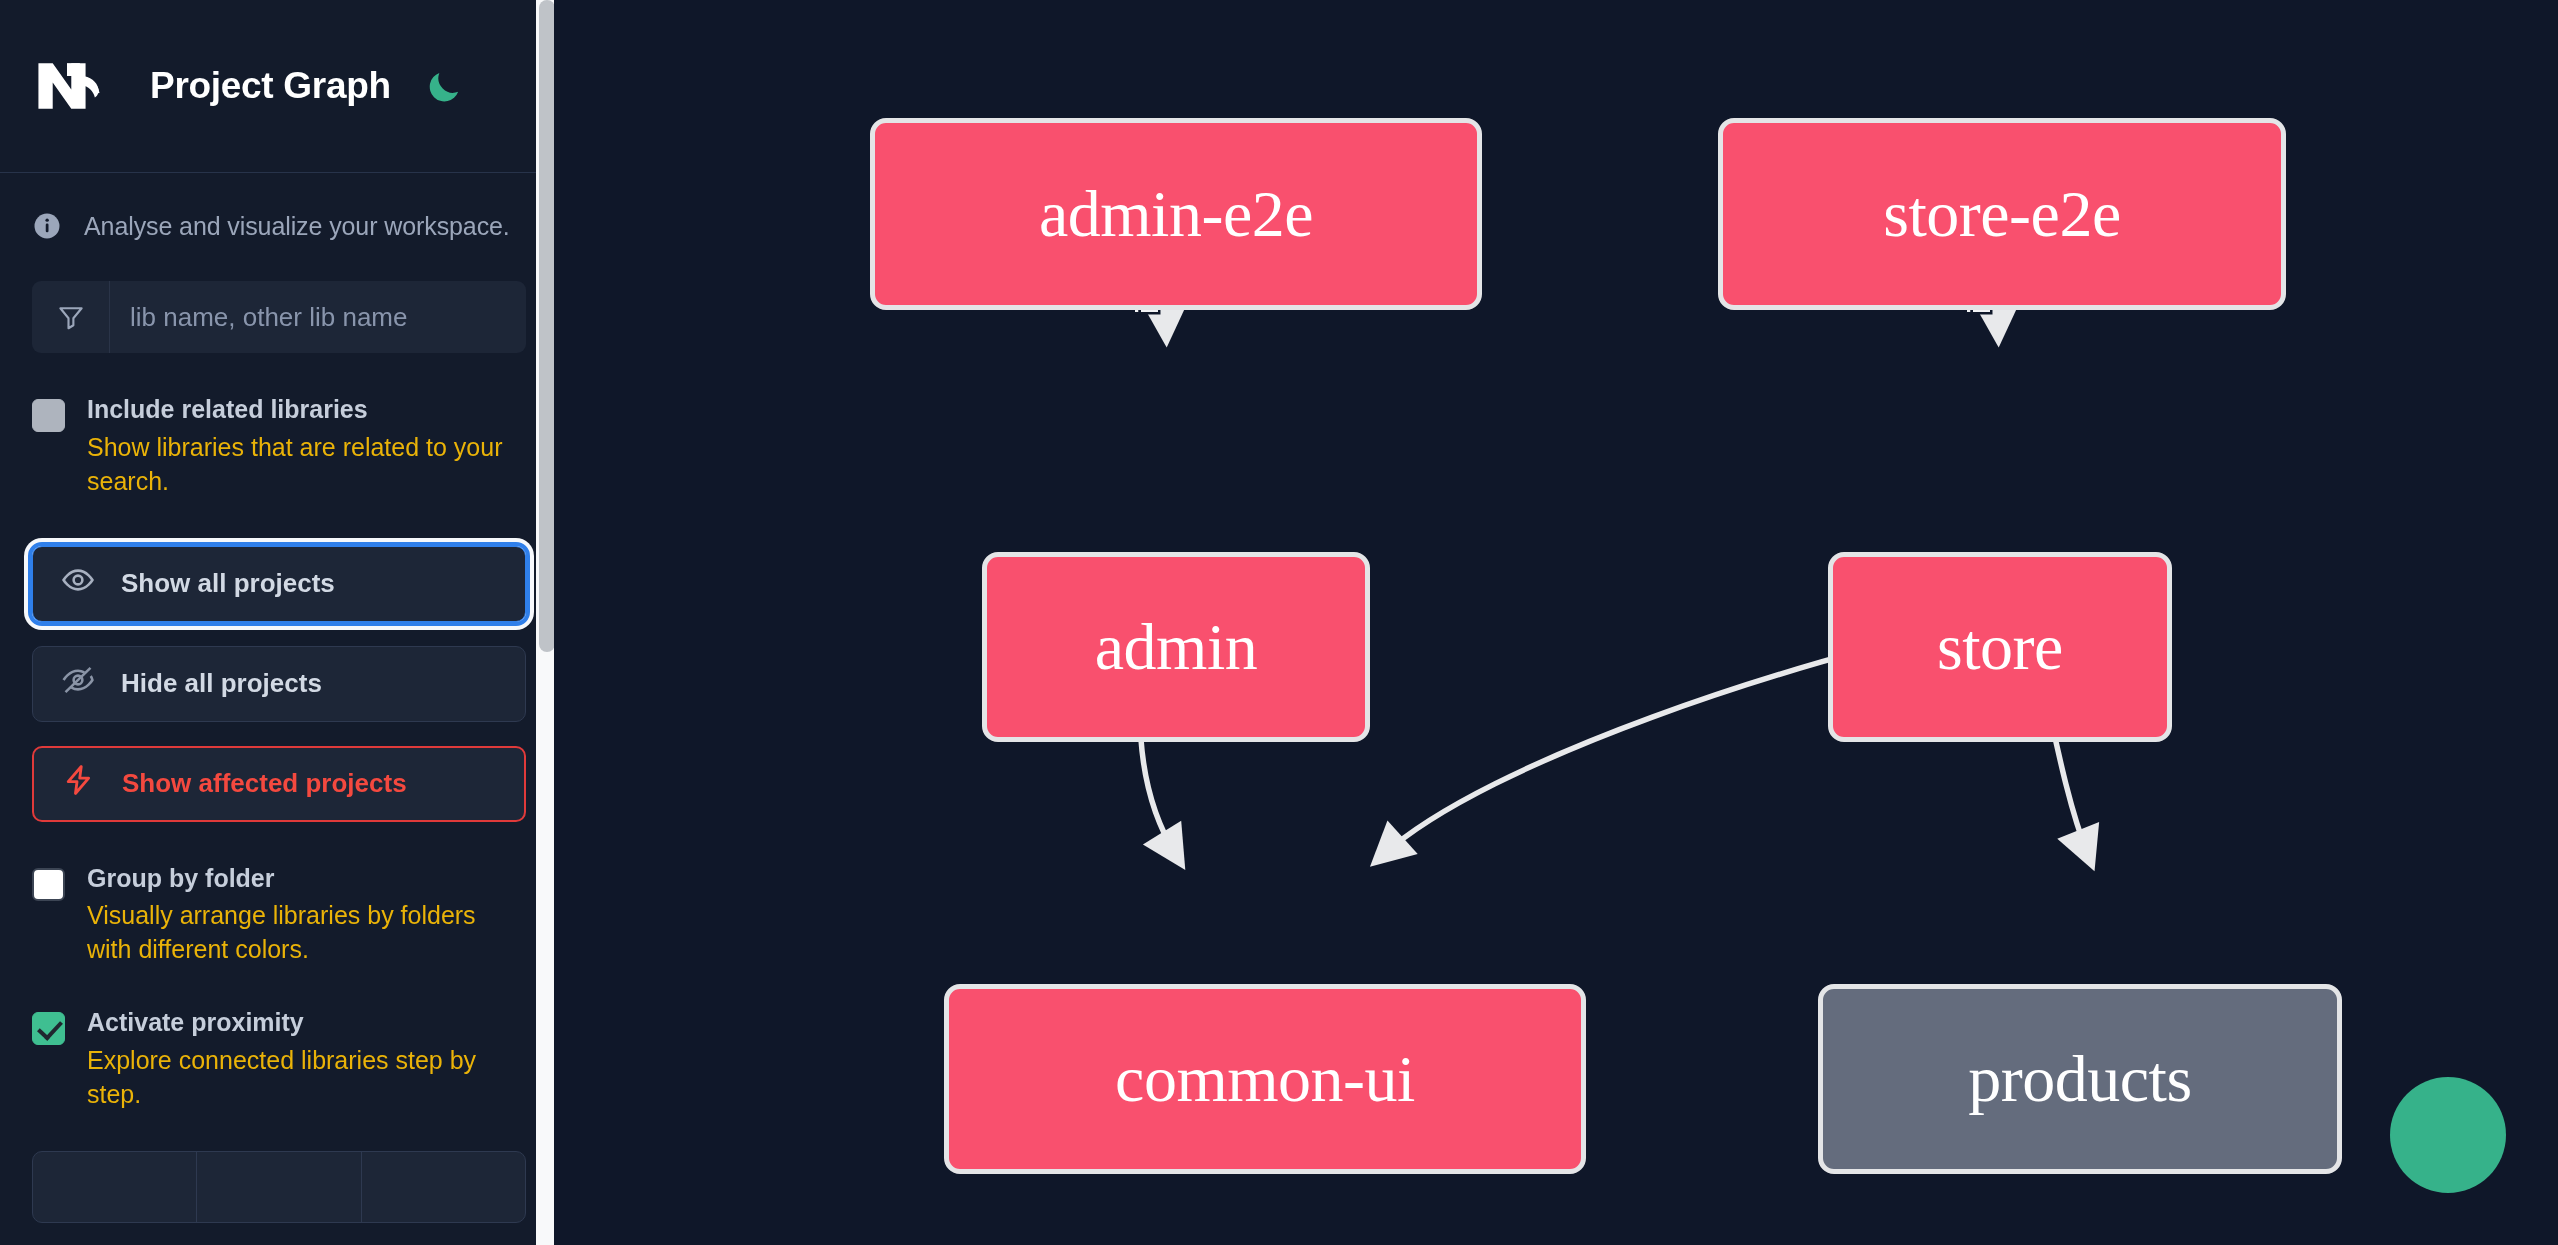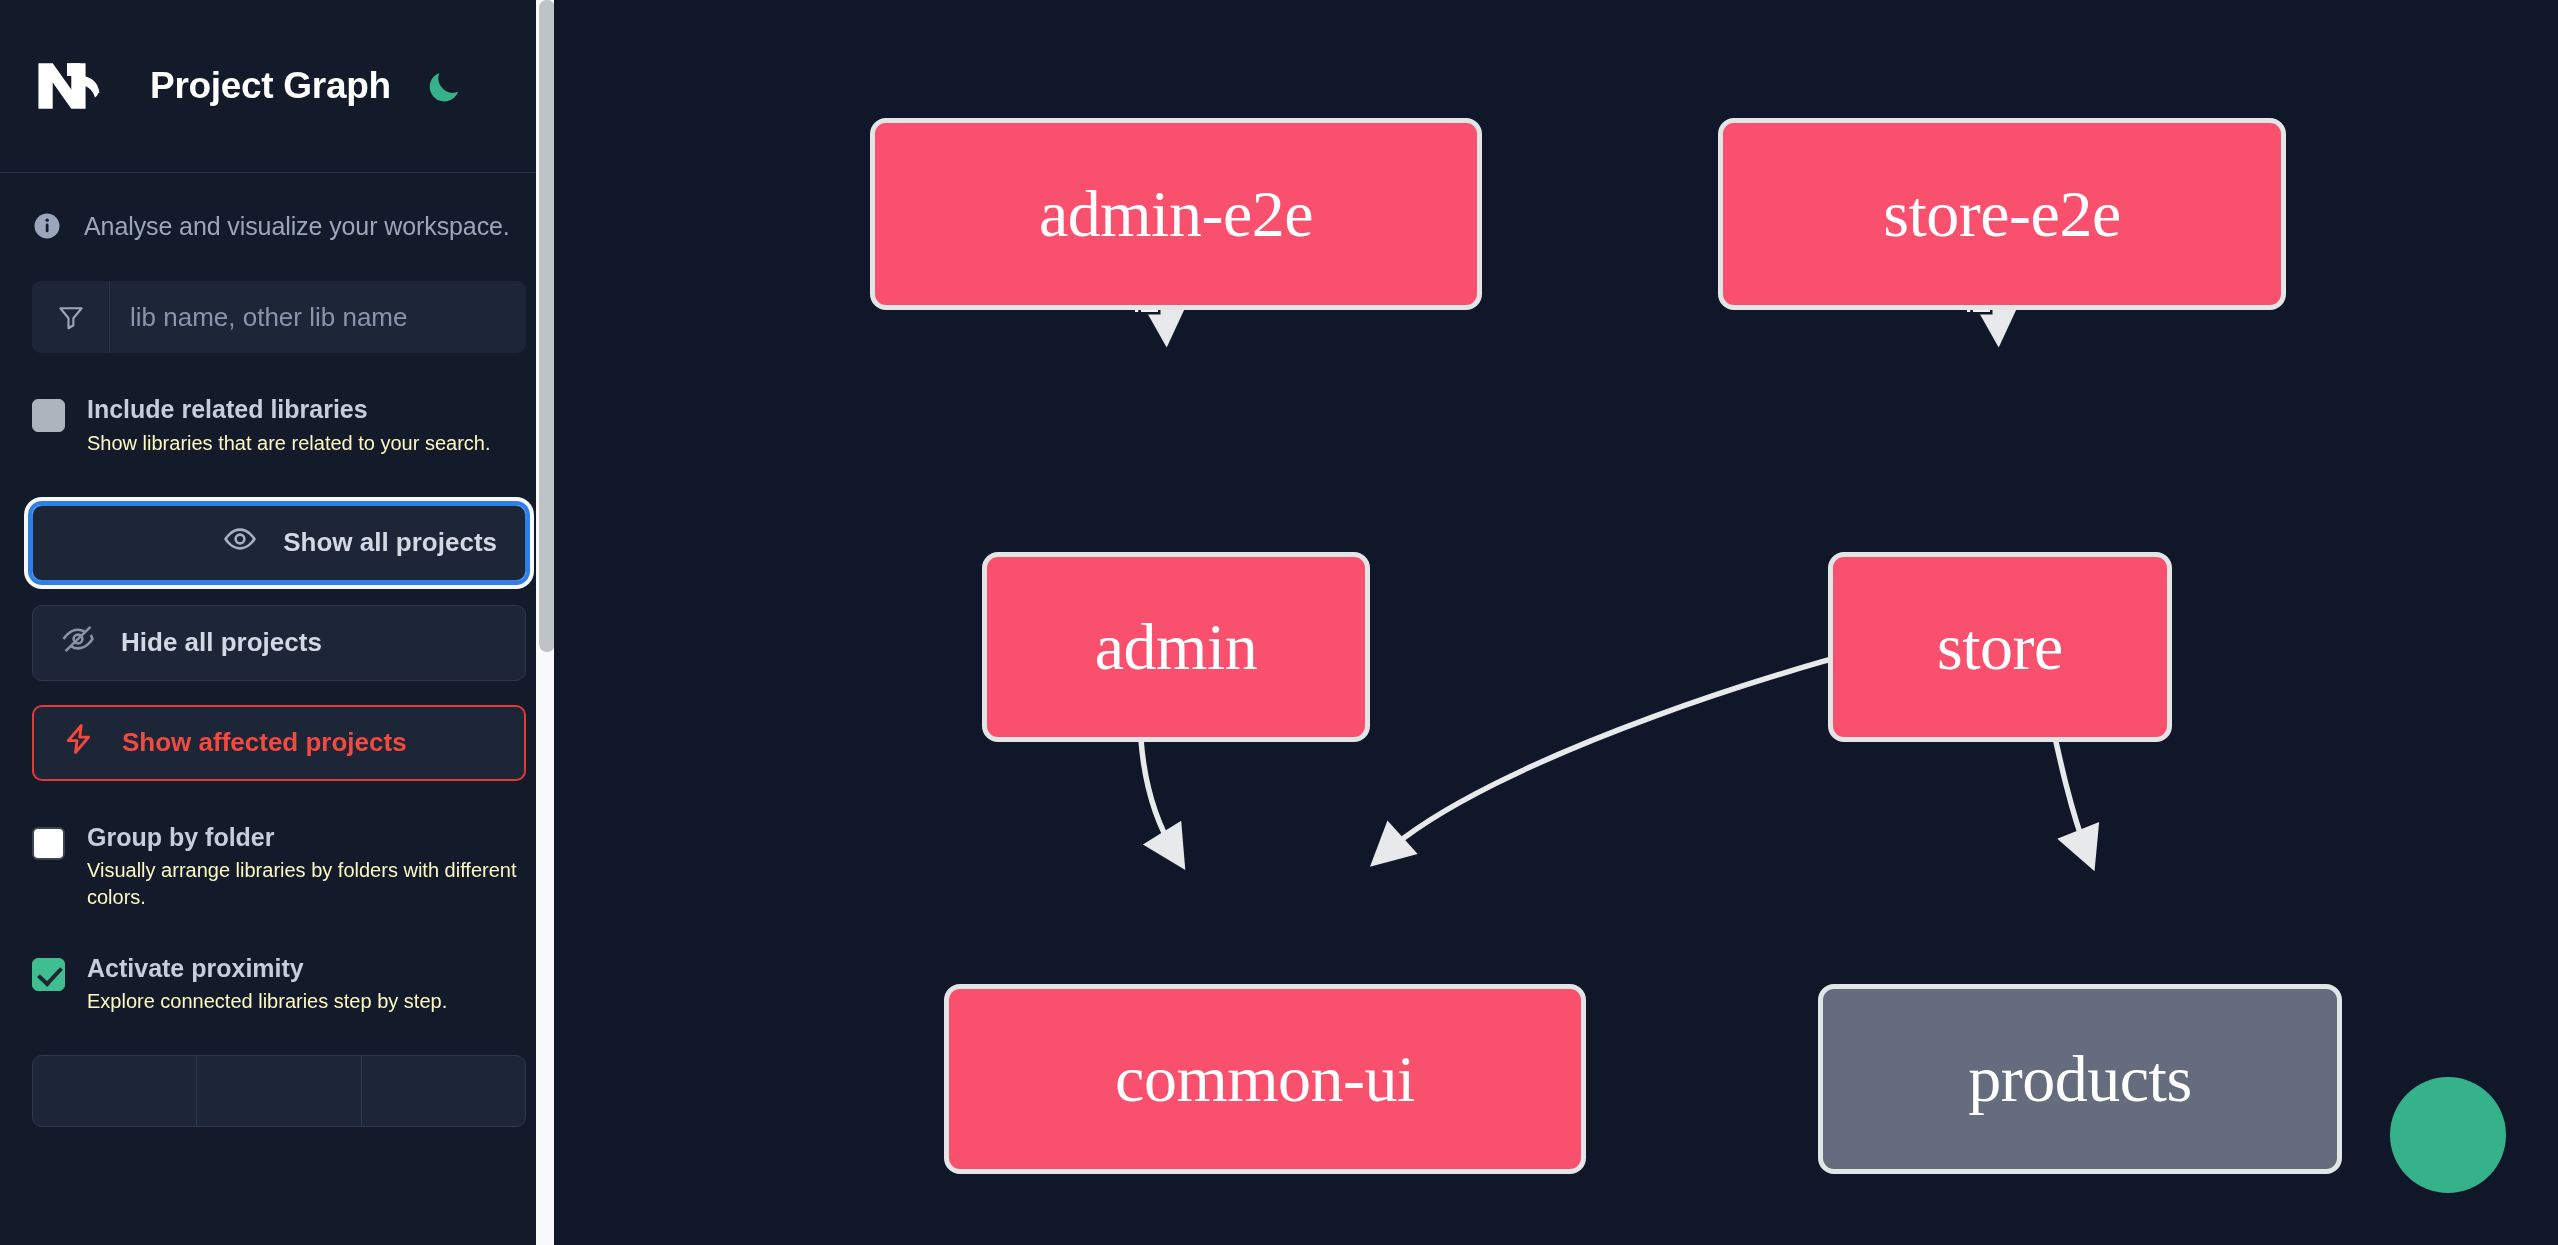--- a/index.html
+++ b/index.html
@@ -69,35 +69,34 @@
   .cb.disabled { background:#AEB4BE; border:1px solid #AEB4BE; }
   .cb.unchecked { background:#FFFFFF; border:2px solid #3C4554; }
   .cb.checked { background:#3FBF91; border:1px solid #3FBF91; }
   .cb.checked::after {
     content:""; position:absolute; left:10px; top:3px;
     width:10px; height:19px; border:solid #20262F;
     border-width:0 4px 4px 0; transform:rotate(43deg);
   }
   .check-texts { flex:1; }
   .check-label { font-size:25px; font-weight:700; color:#C6CEDB; line-height:1.18; }
-  .check-desc { font-size:20px; color:#fef9c3; line-height:1.36; margin-top:5px; }
+  .check-desc { font-size:25px; color:#eab308; line-height:1.36; margin-top:5px; }
 
   .btn-stack { margin-top:48px; display:flex; flex-direction:column; gap:24px; }
   .gbtn {
     height:76px; border-radius:10px;
     display:flex; align-items:center; gap:26px;
     padding:0 28px; cursor:pointer;
     background:#1D2637; border:1px solid #2E3950;
     font-size:26px; color:#D2D9E4; font-weight:700;
   }
   .gbtn.focus {
     outline:4px solid #2F7FEA;
     box-shadow:0 0 0 8px #F6F8FB;
     border-color:#2F7FEA;
-    justify-content:flex-end;
   }
   .gbtn.danger { border:2px solid #E03A3A; color:#F4493F; }
   .gbtn.danger .lbl { color:#F4493F; }
 
   .seg-control {
     margin-top:40px;
     height:72px;
     display:flex;
     border:1px solid #2E3950;
     border-radius:10px;

